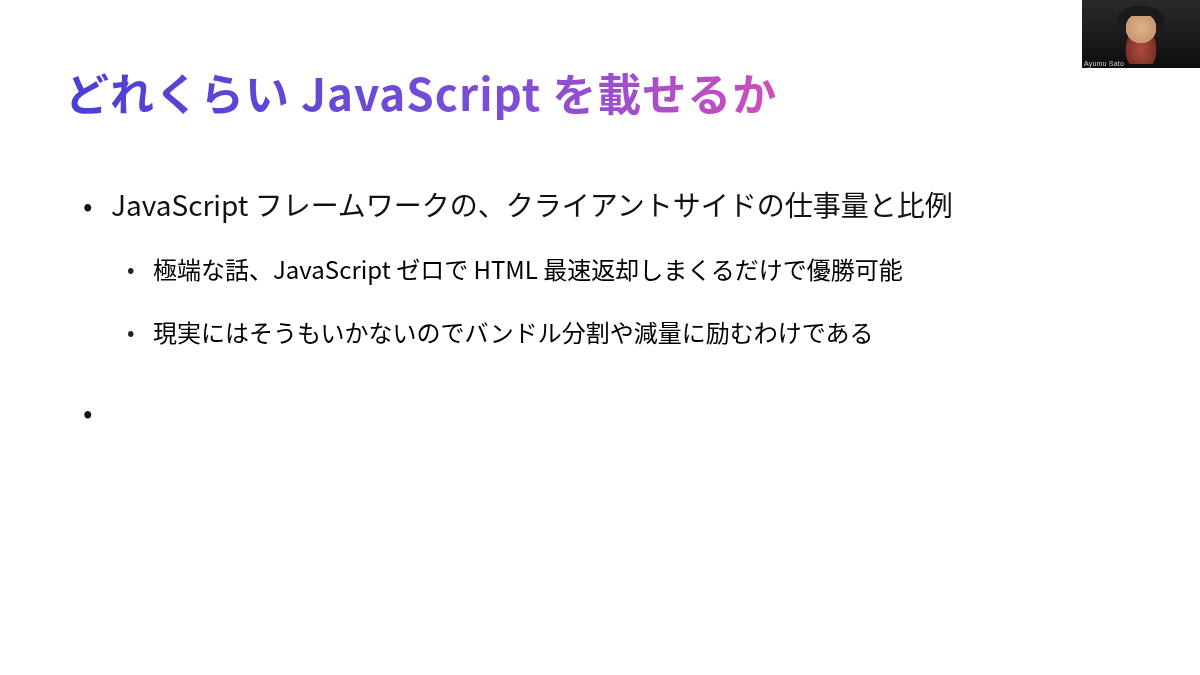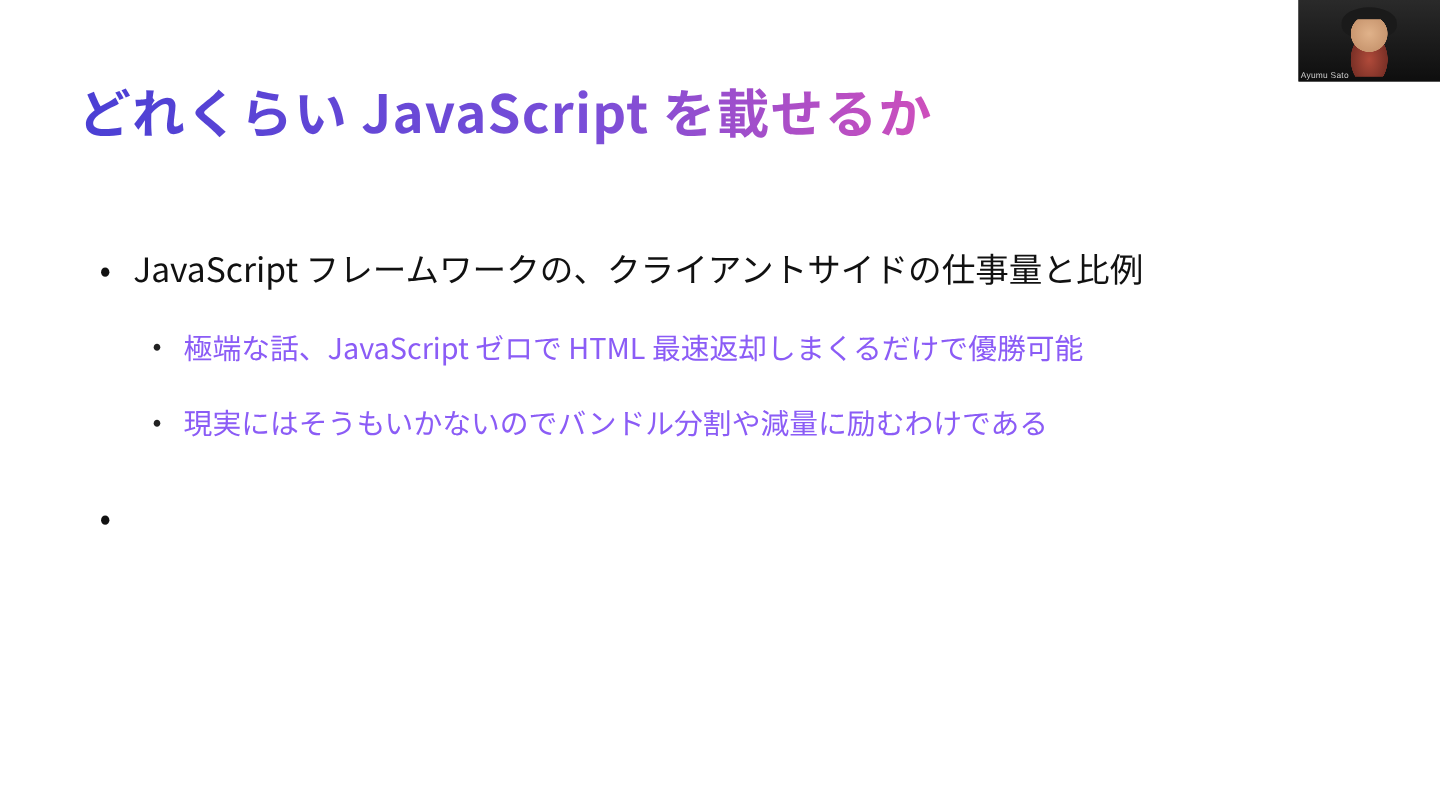--- a/index.html
+++ b/index.html
@@ -14,21 +14,21 @@
     .slide {
       padding: 60px 65px 40px 65px;
     }
     .title {
       font-size: 44px;
       font-weight: 700;
       background: linear-gradient(90deg, #4a3fd4 0%, #7a4ed8 40%, #d94fb8 70%, #e37ec8 100%);
       -webkit-background-clip: text;
       background-clip: text;
       color: transparent;
-      margin-bottom: 78px;
+      margin-bottom: 58px;
       letter-spacing: 1px;
     }
     ul.outer {
       list-style: none;
       padding-left: 18px;
     }
     ul.outer > li {
       position: relative;
       font-size: 28px;
       color: #111;
@@ -48,21 +48,21 @@
       margin-top: 36px;
     }
     ul.inner {
       list-style: none;
       margin-top: 12px;
       padding-left: 16px;
     }
     ul.inner > li {
       position: relative;
       font-size: 24px;
-      color: #8b5cf6;
+      color: #000000;
       line-height: 1.75;
       margin-bottom: 12px;
       padding-left: 26px;
       margin-top: 21px;
     }
     ul.inner > li::before {
       content: "•";
       position: absolute;
       left: 0;
       top: 0;

